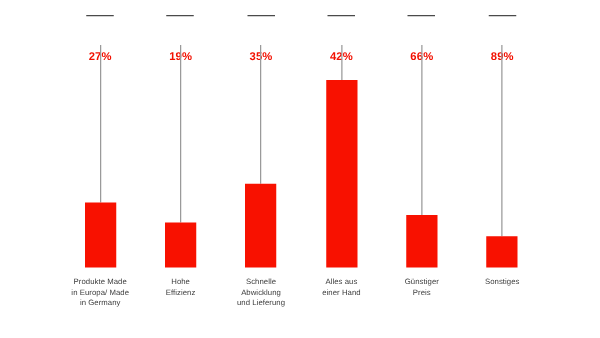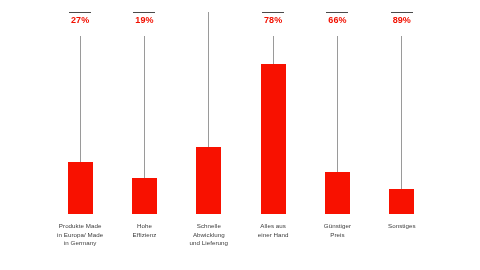--- a/index.html
+++ b/index.html
@@ -60,20 +60,21 @@
     border-top: 1.5px solid #4a4a4a;
     margin-bottom: 2px;
   }
   .value-label {
     color: #f21000;
     font-size: 9px;
     font-weight: bold;
     line-height: 11px;
     letter-spacing: 0.1px;
     white-space: nowrap;
+    margin-top: 25px;
   }
 
   
   .bar-stack {
     position: relative;
     flex: 1 1 auto;
     width: 100%;
     display: flex;
     flex-direction: column;
     align-items: center;
@@ -140,34 +141,38 @@
         <div class="bar-stack">
           <div class="leader-line"></div>
           <div class="bar" style="height: 36px;"></div>
         </div>
         <div class="category-label">
           <span class="cat-line">Hohe</span>
           <span class="cat-line">Effizienz</span>
         </div>
       </div>
       <div class="bar-column">
+        <div class="value-block">
+          <div class="value-rule"></div>
+          <div class="value-label">35%</div>
+        </div>
         <div class="bar-stack">
           <div class="leader-line"></div>
           <div class="bar" style="height: 67px;"></div>
         </div>
         <div class="category-label">
           <span class="cat-line">Schnelle</span>
           <span class="cat-line">Abwicklung</span>
           <span class="cat-line">und Lieferung</span>
         </div>
       </div>
       <div class="bar-column">
         <div class="value-block">
           <div class="value-rule"></div>
-          <div class="value-label">78%</div>
+          <div class="value-label">42%</div>
         </div>
         <div class="bar-stack">
           <div class="leader-line"></div>
           <div class="bar" style="height: 150px;"></div>
         </div>
         <div class="category-label">
           <span class="cat-line">Alles aus</span>
           <span class="cat-line">einer Hand</span>
         </div>
       </div>

